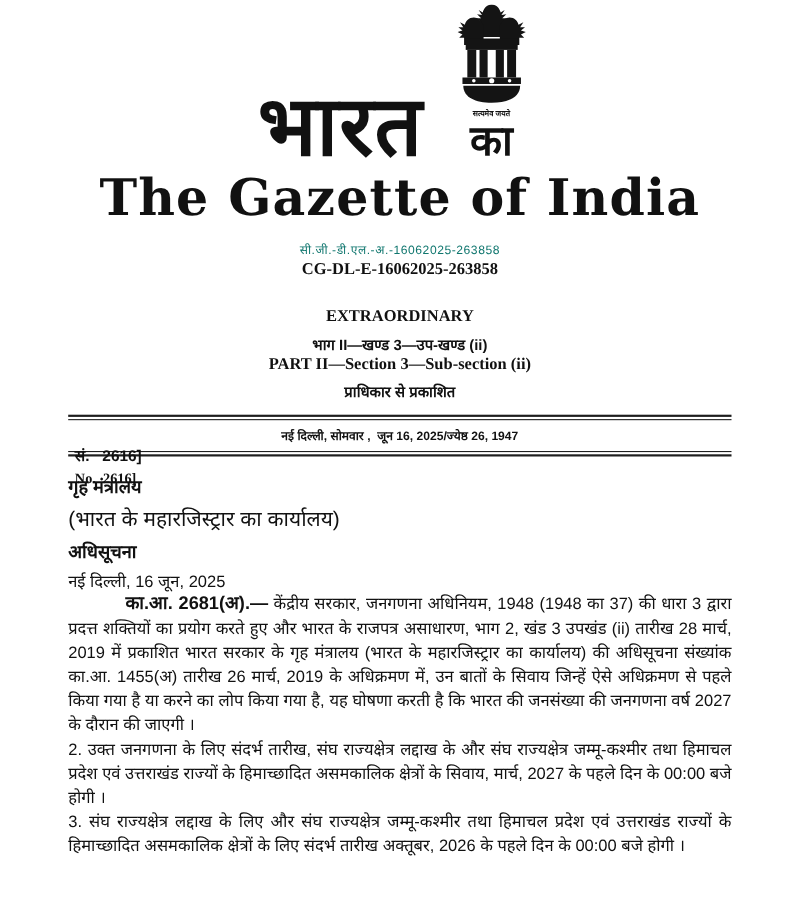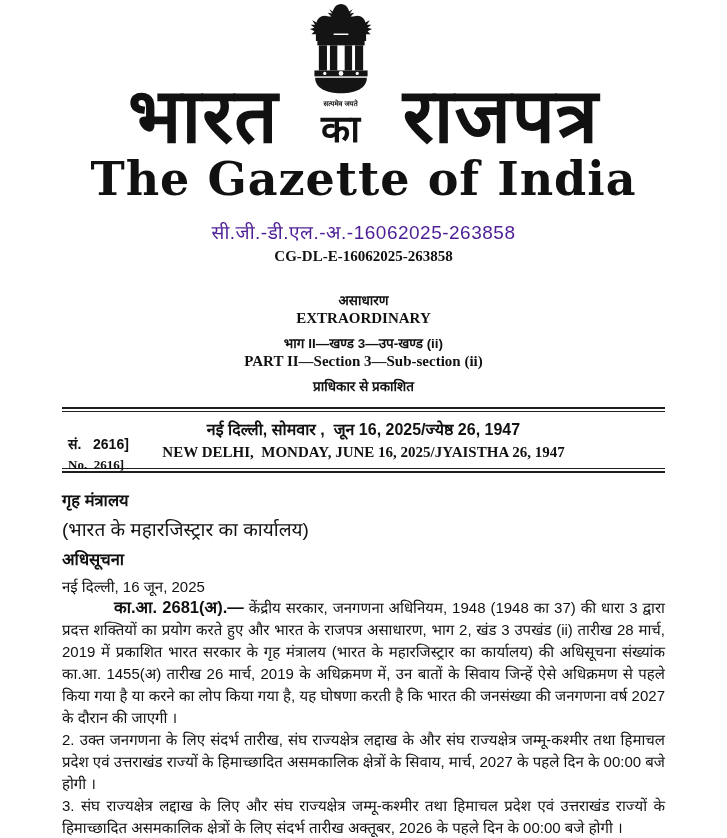--- a/index.html
+++ b/index.html
@@ -13,21 +13,21 @@
   .hi-big { font-size:76px; font-weight:bold; line-height:0.95; letter-spacing:1px; white-space:nowrap; }
   .center-col { display:flex; flex-direction:column; align-items:center; width:92px; }
   .emblem-svg { display:block; }
   .motto { font-size:7px; font-weight:bold; line-height:1.2; white-space:nowrap; }
   .hi-ka { font-size:38px; font-weight:bold; line-height:1.15; }
   .gazette-en { font-family:"DejaVu Serif", serif; font-weight:bold; font-size:46px;
                 text-align:center; margin-top:0px; letter-spacing:1px; white-space:nowrap; }
 
   
   .regnos { text-align:center; margin-top:13px; }
-  .reg-hi { font-size:19px; color:#4c1d95; letter-spacing:0.5px; }
+  .reg-hi { font-size:11px; color:#0f766e; letter-spacing:0.5px; }
   .reg-en { font-family:"Liberation Serif", serif; font-weight:bold; font-size:15px; margin-top:3px; }
 
   
   .edition { text-align:center; margin-top:26px; }
   .ed-hi { font-size:13.5px; font-weight:bold; }
   .ed-en { font-family:"Liberation Serif", serif; font-weight:bold; font-size:15px; margin-top:1px; }
   .ed-gap { margin-bottom:7px; }
 
   
   .ruleblock { margin-top:12px; }
@@ -35,21 +35,21 @@
   .rl-thin  { height:1px; background:#1e1e1e; margin-top:2px; }
   .ruleblock-b .rl-thin { margin-top:0; }
   .ruleblock-b .rl-thick { margin-top:2px; }
 
   
   .issue { position:relative; padding:6px 0 7px 0; }
   .issue-no { position:absolute; left:6px; top:22px; font-weight:bold; text-align:left; }
   .issue-no-hi { font-size:14px; white-space:pre; }
   .issue-no-en { font-family:"Liberation Serif", serif; font-size:13px; margin-top:4px; white-space:pre; }
   .issue-dates { text-align:center; font-weight:bold; }
-  .issue-date-hi { font-size:16px; white-space:pre; }
+  .issue-date-hi { font-size:11px; white-space:pre; }
   .issue-date-en { font-family:"Liberation Serif", serif; font-size:15px; margin-top:4px; white-space:pre; }
 
   
   .ministry { text-align:left; margin-top:15px; }
   .min-name { font-size:16.5px; font-weight:bold; }
   .min-office { font-size:19px; margin-top:5px; }
   .min-type { font-size:16.5px; font-weight:bold; margin-top:5px; }
   .min-place { font-size:15px; margin-top:6px; }
 
   
@@ -79,51 +79,48 @@
             <rect x="14" y="90" width="72" height="8"></rect>
             <path d="M15 100 C15 114 30 121 50 121 C70 121 85 114 85 100 Z"></path>
           </g>
           <circle cx="50" cy="94" r="3.2" fill="#ffffff"></circle>
           <circle cx="28" cy="94" r="2.2" fill="#ffffff"></circle>
           <circle cx="72" cy="94" r="2.2" fill="#ffffff"></circle>
         </svg>
         <span class="motto">सत्यमेव जयते</span>
         <span class="hi-ka">का</span>
       </span>
-      <span class="hi-big">राजपत्र</span>
     </div>
     <div class="gazette-en">The Gazette of India</div>
   </header>
 
   <div class="regnos">
     <div class="reg-hi">सी.जी.-डी.एल.-अ.-16062025-263858</div>
     <div class="reg-en">CG-DL-E-16062025-263858</div>
   </div>
 
   <div class="edition">
-    <div class="ed-hi">असाधारण</div>
     <div class="ed-en ed-gap">EXTRAORDINARY</div>
     <div class="ed-hi">भाग II—खण्ड 3—उप-खण्ड (ii)</div>
     <div class="ed-en ed-gap">PART II—Section 3—Sub-section (ii)</div>
     <div class="ed-hi">प्राधिकार से प्रकाशित</div>
   </div>
 
   <div class="ruleblock">
     <div class="rl-thick"></div>
       <div class="rl-thin"></div>
   </div>
 
   <div class="issue">
     <div class="issue-no">
       <div class="issue-no-hi">सं.   2616]</div>
       <div class="issue-no-en">No.  2616]</div>
     </div>
     <div class="issue-dates">
       <div class="issue-date-hi">नई दिल्ली, सोमवार ,  जून 16, 2025/ज्येष्ठ 26, 1947</div>
-      <div class="issue-date-en">NEW DELHI,  MONDAY, JUNE 16, 2025/JYAISTHA 26, 1947</div>
     </div>
   </div>
 
   <div class="ruleblock ruleblock-b" style="margin-top:0">
     <div class="rl-thin"></div>
       <div class="rl-thick"></div>
   </div>
 
   <div class="ministry">
     <div class="min-name">गृह मंत्रालय</div>

